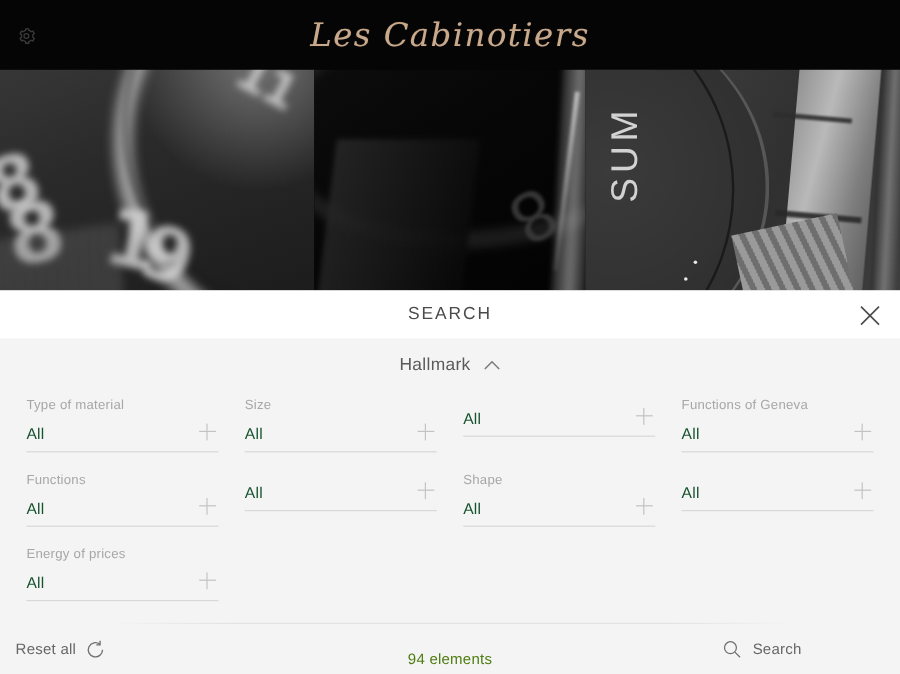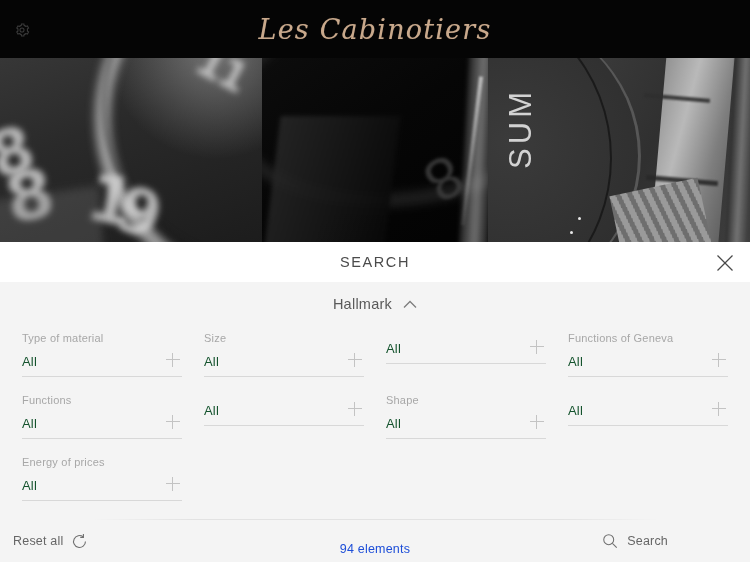--- a/index.html
+++ b/index.html
@@ -389,21 +389,21 @@
     font-size: 12.5px;
     color: #666;
     letter-spacing: 0.2px;
   }
   .elements-count {
     position: absolute;
     left: 0;
     width: 750px;
     text-align: center;
     font-size: 12.5px;
-    color: #1d4ed8;
+    color: #4d7c0f;
     letter-spacing: 0.2px;
     user-select: none;
     pointer-events: none;
     margin-top: 16px;
   }
   .search-action {
     position: absolute;
     right: 22px;
     display: flex;
     align-items: center;

